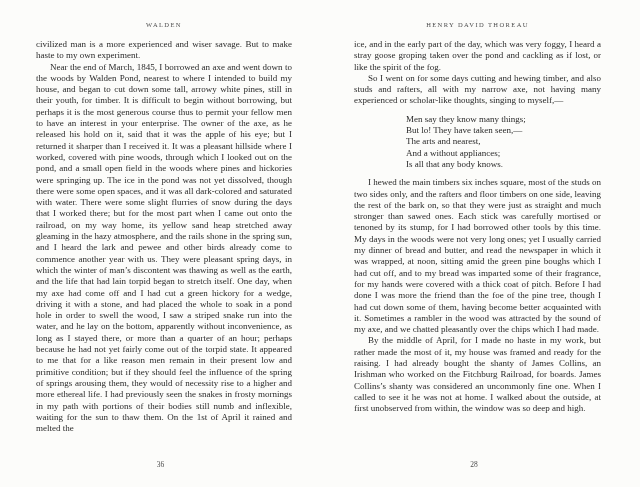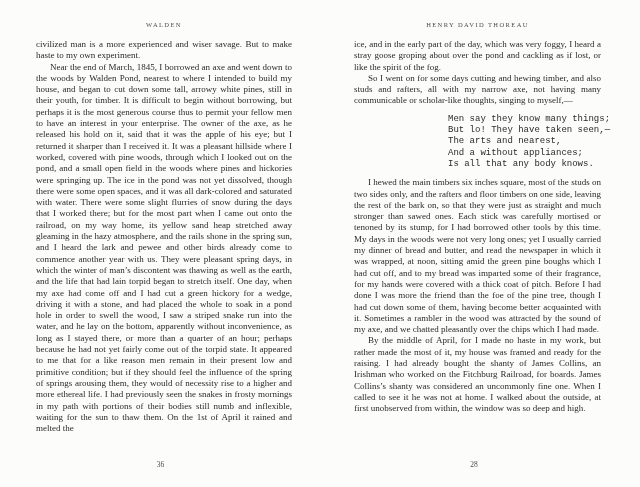--- a/index.html
+++ b/index.html
@@ -49,23 +49,22 @@
     color: #2a2a2a;
   }
   .body-text p {
     margin: 0;
     padding: 0;
   }
   .body-text p.indent {
     text-indent: 14px;
   }
   .poem {
-    margin: 7px 0 7px 94px;
+    margin: 7px 0 7px 52px;
     text-align: left;
-    font-family: Liberation Mono, monospace;
   }
   .poem .verse-line {
     white-space: nowrap;
   }
   .folio {
     position: absolute;
     top: 460px;
     left: 0;
     right: 7px;
     text-align: center;
@@ -81,22 +80,22 @@
   <div class="body-text">
     <p>civilized man is a more experienced and wiser savage. But to make haste to my own experiment.</p>
     <p class="indent">Near the end of March, 1845, I borrowed an axe and went down to the woods by Walden Pond, nearest to where I intended to build my house, and began to cut down some tall, arrowy white pines, still in their youth, for timber. It is difficult to begin without borrowing, but perhaps it is the most generous course thus to permit your fellow men to have an interest in your enterprise. The owner of the axe, as he released his hold on it, said that it was the apple of his eye; but I returned it sharper than I received it. It was a pleasant hillside where I worked, covered with pine woods, through which I looked out on the pond, and a small open field in the woods where pines and hickories were springing up. The ice in the pond was not yet dissolved, though there were some open spaces, and it was all dark-colored and saturated with water. There were some slight flurries of snow during the days that I worked there; but for the most part when I came out onto the railroad, on my way home, its yellow sand heap stretched away gleaming in the hazy atmosphere, and the rails shone in the spring sun, and I heard the lark and pewee and other birds already come to commence another year with us. They were pleasant spring days, in which the winter of man’s discontent was thawing as well as the earth, and the life that had lain torpid began to stretch itself. One day, when my axe had come off and I had cut a green hickory for a wedge, driving it with a stone, and had placed the whole to soak in a pond hole in order to swell the wood, I saw a striped snake run into the water, and he lay on the bottom, apparently without inconvenience, as long as I stayed there, or more than a quarter of an hour; perhaps because he had not yet fairly come out of the torpid state. It appeared to me that for a like reason men remain in their present low and primitive condition; but if they should feel the influence of the spring of springs arousing them, they would of necessity rise to a higher and more ethereal life. I had previously seen the snakes in frosty mornings in my path with portions of their bodies still numb and inflexible, waiting for the sun to thaw them. On the 1st of April it rained and melted the</p>
   </div>
   <div class="folio">36</div>
 </div>
 
 <div class="page page-right">
   <div class="running-header">HENRY DAVID THOREAU</div>
   <div class="body-text">
-    <p>ice, and in the early part of the day, which was very foggy, I heard a stray goose groping about over the pond and cackling as if lost, or like the spirit of the fog.</p>
-    <p class="indent">So I went on for some days cutting and hewing timber, and also studs and rafters, all with my narrow axe, not having many communicable or scholar-like thoughts, singing to myself,—</p>
+    <p>ice, and in the early part of the day, which was very foggy, I heard a stray goose groping taken over the pond and cackling as if lost, or like the spirit of the fog.</p>
+    <p class="indent">So I went on for some days cutting and hewing timber, and also studs and rafters, all with my narrow axe, not having many experienced or scholar-like thoughts, singing to myself,—</p>
     <div class="poem">
       <div class="verse-line">Men say they know many things;</div>
       <div class="verse-line">But lo! They have taken seen,—</div>
       <div class="verse-line">The arts and nearest,</div>
       <div class="verse-line">And a without appliances;</div>
       <div class="verse-line">Is all that any body knows.</div>
     </div>
     <p class="indent">I hewed the main timbers six inches square, most of the studs on two sides only, and the rafters and floor timbers on one side, leaving the rest of the bark on, so that they were just as straight and much stronger than sawed ones. Each stick was carefully mortised or tenoned by its stump, for I had borrowed other tools by this time. My days in the woods were not very long ones; yet I usually carried my dinner of bread and butter, and read the newspaper in which it was wrapped, at noon, sitting amid the green pine boughs which I had cut off, and to my bread was imparted some of their fragrance, for my hands were covered with a thick coat of pitch. Before I had done I was more the friend than the foe of the pine tree, though I had cut down some of them, having become better acquainted with it. Sometimes a rambler in the wood was attracted by the sound of my axe, and we chatted pleasantly over the chips which I had made.</p>
     <p class="indent">By the middle of April, for I made no haste in my work, but rather made the most of it, my house was framed and ready for the raising. I had already bought the shanty of James Collins, an Irishman who worked on the Fitchburg Railroad, for boards. James Collins’s shanty was considered an uncommonly fine one. When I called to see it he was not at home. I walked about the outside, at first unobserved from within, the window was so deep and high.</p>
   </div>

